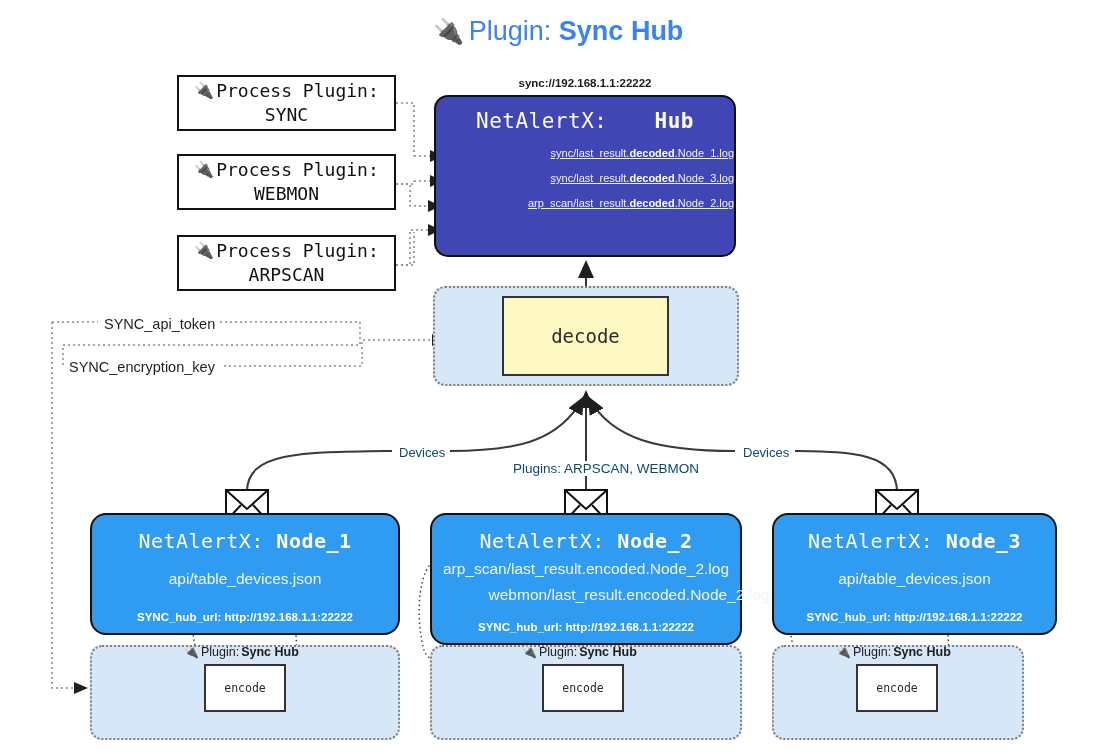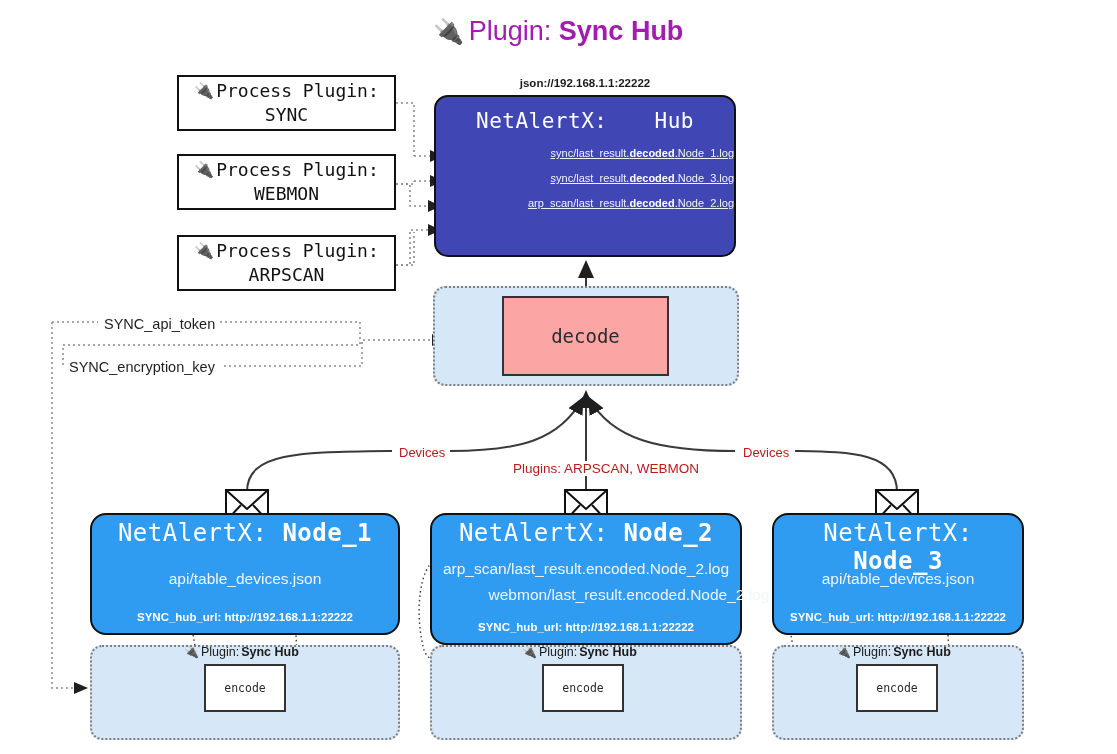--- a/index.html
+++ b/index.html
@@ -9,21 +9,21 @@
     color:#1f1f1f;
   }
   #canvas{position:absolute;inset:0;}
   svg.layer{position:absolute;left:0;top:0;width:1117px;height:754px;pointer-events:none;}
 
   .abs{position:absolute;box-sizing:border-box;}
 
   
   #title{
     left:0;top:16px;width:1117px;text-align:center;
-    font-size:27px;color:#a21caf;white-space:nowrap;
+    font-size:27px;color:#3b82f6;white-space:nowrap;
   }
   #title .plug{font-size:25px;margin-right:4px;}
   #title .tlight{font-weight:400;}
   #title .tbold{font-weight:700;}
 
   
   .pbox{
     border:2px solid #111;background:#fff;
     display:flex;flex-direction:column;align-items:center;justify-content:center;
     font-family:"DejaVu Sans Mono","Liberation Mono",monospace;
@@ -40,74 +40,74 @@
   }
   #hubUrl{
     left:434px;top:77px;width:302px;text-align:center;
     font-size:11.5px;font-weight:700;color:#1b1b1b;
   }
   #hubTitle{
     position:absolute;left:0;top:12px;width:100%;text-align:center;
     font-family:"DejaVu Sans Mono","Liberation Mono",monospace;
     font-size:21px;letter-spacing:.5px;
   }
-  #hubTitle b{font-weight:400;padding-left:34px;}
+  #hubTitle b{font-weight:700;padding-left:34px;}
   .hubline{
     position:absolute;left:0;width:100%;text-align:right;
     font-size:11px;color:#f2f2f4;white-space:nowrap;text-decoration:underline;
   }
   .hubline b{font-weight:700;color:#ffffff;}
 
   
   #decodeWrap{
     left:433px;top:286px;width:306px;height:100px;
     background:#d6e7f8;border:2px dotted #7f7f7f;border-radius:12px;
   }
   #decodeBox{
     left:502px;top:296px;width:167px;height:80px;
-    background:#fca5a5;border:2px solid #333;
+    background:#fef9c3;border:2px solid #333;
     display:flex;align-items:center;justify-content:center;
     font-family:"DejaVu Sans Mono","Liberation Mono",monospace;
     font-size:19px;color:#2b2b2b;
   }
 
   
   .keylabel{
     font-size:14.5px;color:#1f1f1f;background:#fff;padding:0 4px;white-space:nowrap;
   }
   #apiTok{left:100px;top:316px;}
   #encKey{left:65px;top:359px;}
 
   
-  .edgelabel{font-size:13px;color:#b91c1c;background:#fff;padding:0 5px;white-space:nowrap;}
+  .edgelabel{font-size:13px;color:#0c4a6e;background:#fff;padding:0 5px;white-space:nowrap;}
   #lblDevL{left:394px;top:445px;}
   #lblDevR{left:738px;top:445px;}
   #lblPlugins{left:508px;top:461px;font-size:13.5px;}
 
   
   .node{
     background:#2f9bf1;border:2px solid #111;border-radius:16px;color:#ffffff;
   }
   .nodeTitle{
-    position:absolute;left:0;top:4px;width:100%;text-align:center;
-    font-family:"DejaVu Sans Mono","Liberation Mono",monospace;
-    font-size:24px;letter-spacing:.5px;
+    position:absolute;left:0;top:14px;width:100%;text-align:center;
+    font-family:"DejaVu Sans Mono","Liberation Mono",monospace;
+    font-size:20px;letter-spacing:.5px;
   }
   .nodeTitle b{font-weight:700;}
   .nodeLine{
     position:absolute;left:0;width:100%;text-align:center;
     font-size:15.5px;color:#f0f6fb;white-space:nowrap;
   }
   .nodeUrl{
     position:absolute;left:0;bottom:10px;width:100%;text-align:center;
     font-size:11.5px;font-weight:700;color:#ffffff;white-space:nowrap;
   }
   #node1{left:90px;top:513px;width:310px;height:122px;}
   #node2{left:430px;top:513px;width:312px;height:132px;}
-  #node3{left:772px;top:513px;width:252px;height:122px;}
+  #node3{left:772px;top:513px;width:285px;height:122px;}
 
   
   .encWrap{
     background:#d6e7f8;border:2px dotted #7f7f7f;border-radius:12px;
     top:645px;height:95px;
   }
   #encWrap1{left:90px;width:310px;}
   #encWrap2{left:430px;width:312px;}
   #encWrap3{left:772px;width:252px;}
   .encBox{
@@ -241,21 +241,21 @@
   </div>
 
   <div class="abs pbox" style="left:177px;top:235px;width:219px;height:56px;">
     <div class="l1">
       <span class="plugsm">🔌</span>
       <span>Process Plugin:</span>
     </div>
     <div>ARPSCAN</div>
   </div>
 
-  <div class="abs" id="hubUrl">json://192.168.1.1:22222</div>
+  <div class="abs" id="hubUrl">sync://192.168.1.1:22222</div>
   <div class="abs" id="hub">
     <div id="hubTitle">
       <span>NetAlertX:</span>
       <b>Hub</b>
     </div>
     <div class="hubline" style="top:50px;">
       <span>sync/last_result.</span><b>decoded</b><span>.Node_1.log</span>
     </div>
     <div class="hubline" style="top:75px;">
       <span>sync/last_result.</span><b>decoded</b><span>.Node_3.log</span>

